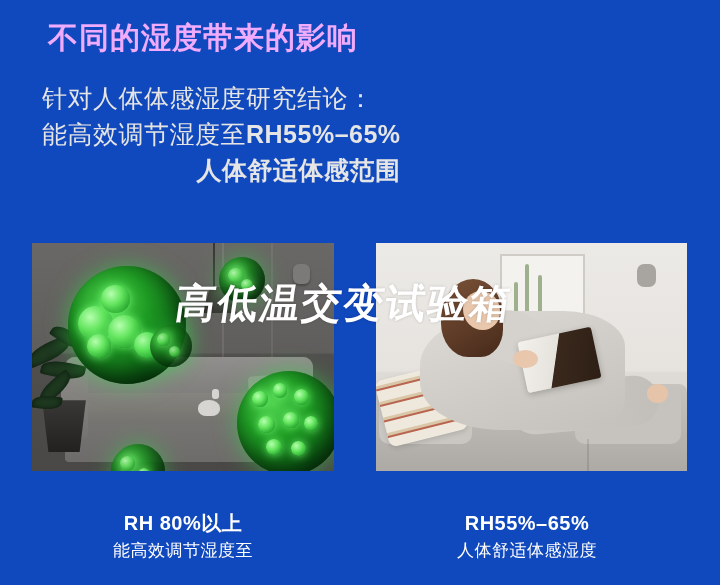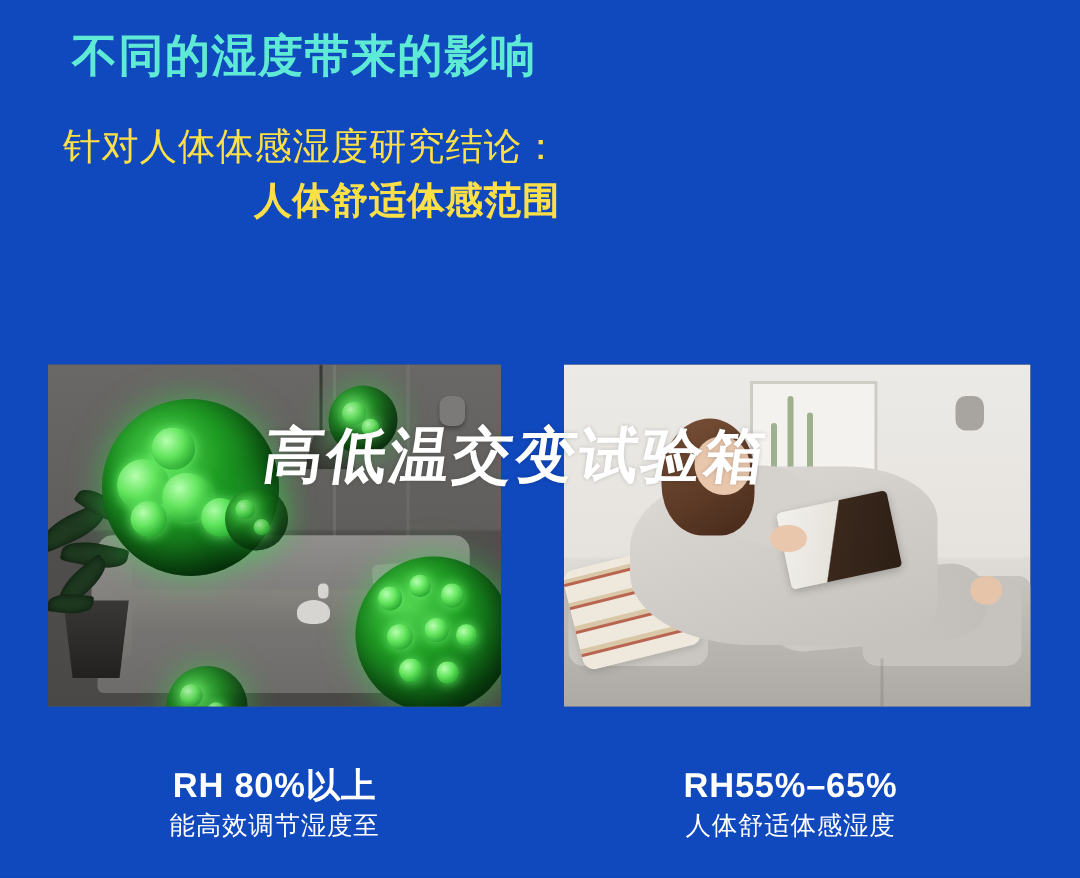--- a/index.html
+++ b/index.html
@@ -7,28 +7,28 @@
     width:720px;height:585px;
     background:#1048bd;
     font-family:"Liberation Sans","DejaVu Sans",sans-serif;
     overflow:hidden;position:relative;
   }
   .page{position:absolute;inset:0;background:#1048bd;}
 
   
   .headline{
     position:absolute;left:48px;top:18px;
-    font-size:30px;font-weight:bold;color:#5eead4;
+    font-size:30px;font-weight:bold;color:#f0abfc;
     letter-spacing:1px;line-height:40px;white-space:nowrap;text-align:center;
   }
 
   
   .copy{
     position:absolute;left:42px;top:80px;
-    color:#fde047;font-size:25px;line-height:36px;white-space:nowrap;
+    color:#e5e5e5;font-size:25px;line-height:36px;white-space:nowrap;
   }
   .copy .ln{display:block;font-weight:normal;letter-spacing:.5px;}
   .copy .ln.bold{font-weight:bold;text-align:right;}
   .copy .ln b{font-weight:bold;}
 
   
   .photo{position:absolute;overflow:hidden;background:#555;}
   #photo-left{left:32px;top:243px;width:302px;height:228px;}
   #photo-right{left:376px;top:243px;width:311px;height:228px;}
 
@@ -122,32 +122,33 @@
     letter-spacing:2px;white-space:nowrap;
     transform:skewX(-8deg);
     text-shadow:0 0 3px rgba(0,0,0,.18);
     pointer-events:none;
   }
 
   
   .caption{position:absolute;text-align:center;color:#ffffff;width:302px;}
   #caption-left{left:32px;top:508px;}
   #caption-right{left:376px;top:508px;}
-  .cap-title{font-size:23px;font-weight:bold;letter-spacing:.5px;line-height:30px;white-space:nowrap;}
+  .cap-title{font-size:20px;font-weight:bold;letter-spacing:.5px;line-height:30px;white-space:nowrap;}
   .cap-sub{font-size:17px;font-weight:normal;line-height:26px;letter-spacing:.5px;white-space:nowrap;}
 </style>
 </head>
 <body>
 
 <div class="page">
 
   <div class="headline">不同的湿度带来的影响</div>
 
   <div class="copy">
     <span class="ln">针对人体体感湿度研究结论：</span>
+    <span class="ln"><span>能高效调节湿度至</span><b>RH55%–65%</b></span>
     <span class="ln bold">人体舒适体感范围</span>
   </div>
 
   <div class="photo" id="photo-left">
     <div class="lroom">
       <div class="lr-wall-seam"></div>
       <div class="lr-wall-seam2"></div>
       <div class="lr-knob"></div>
       <div class="lr-lamp-cord"></div>
       <div class="lr-lamp"></div>

